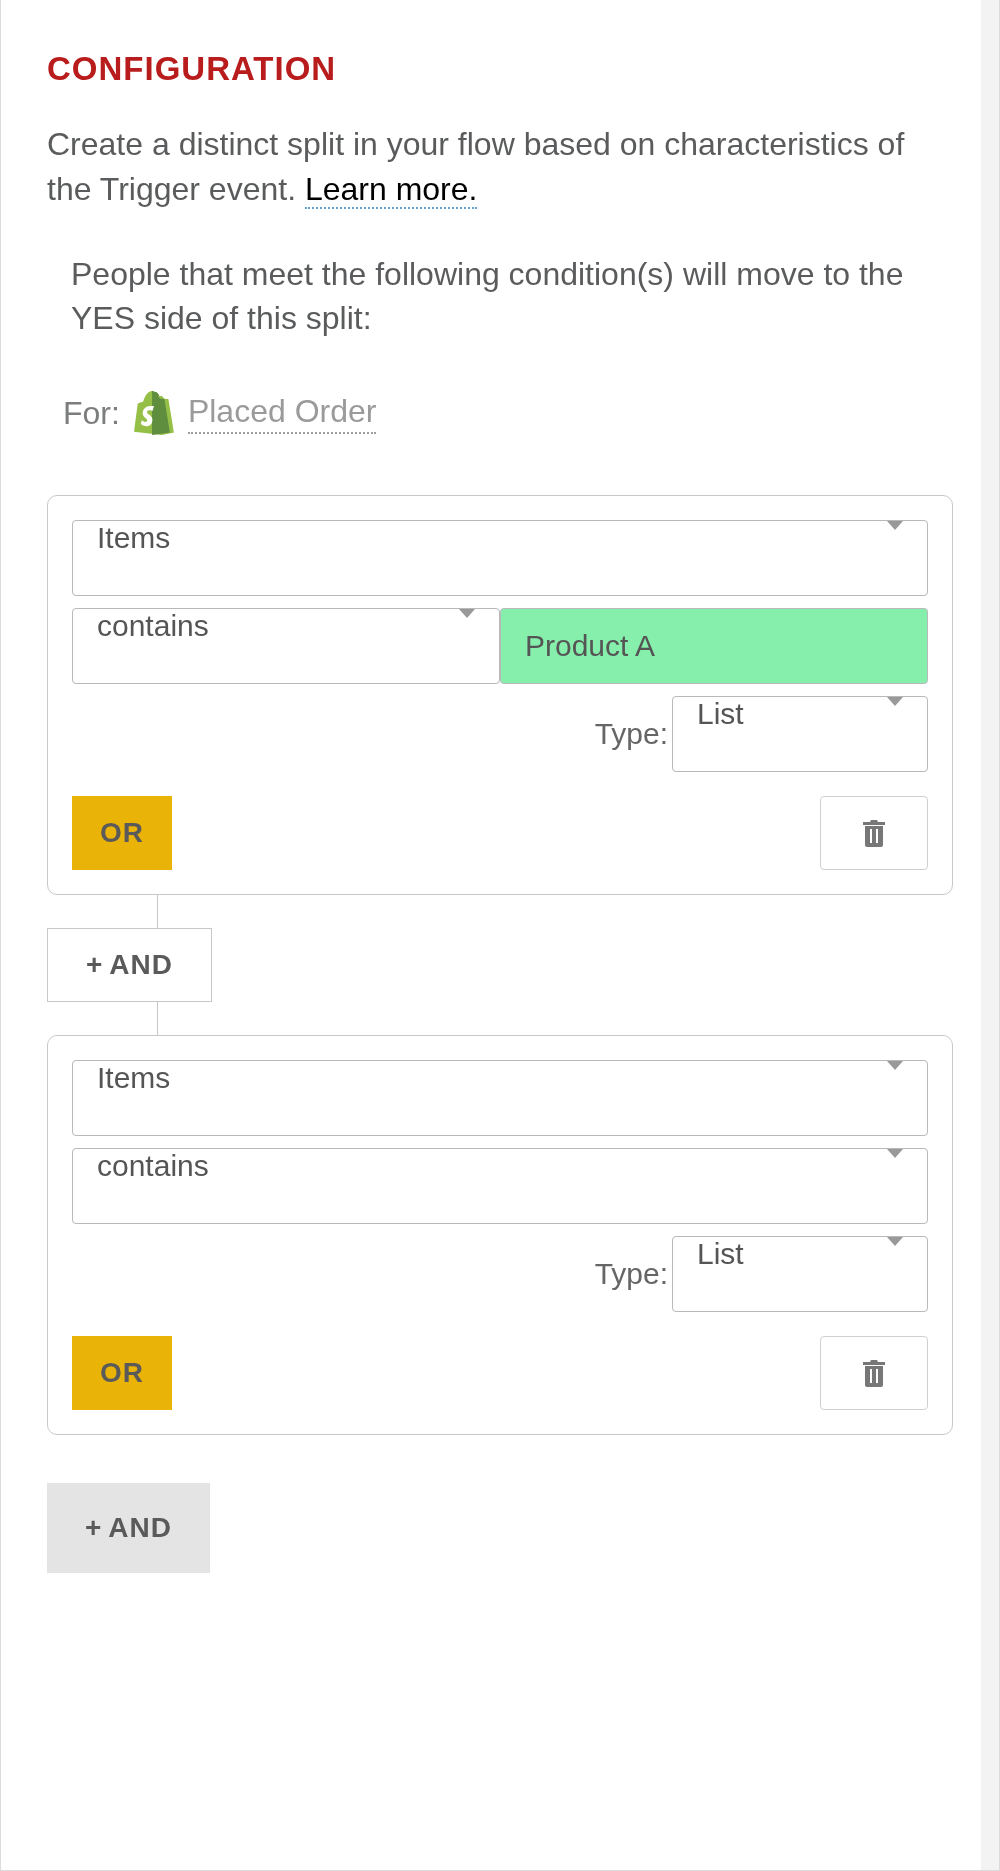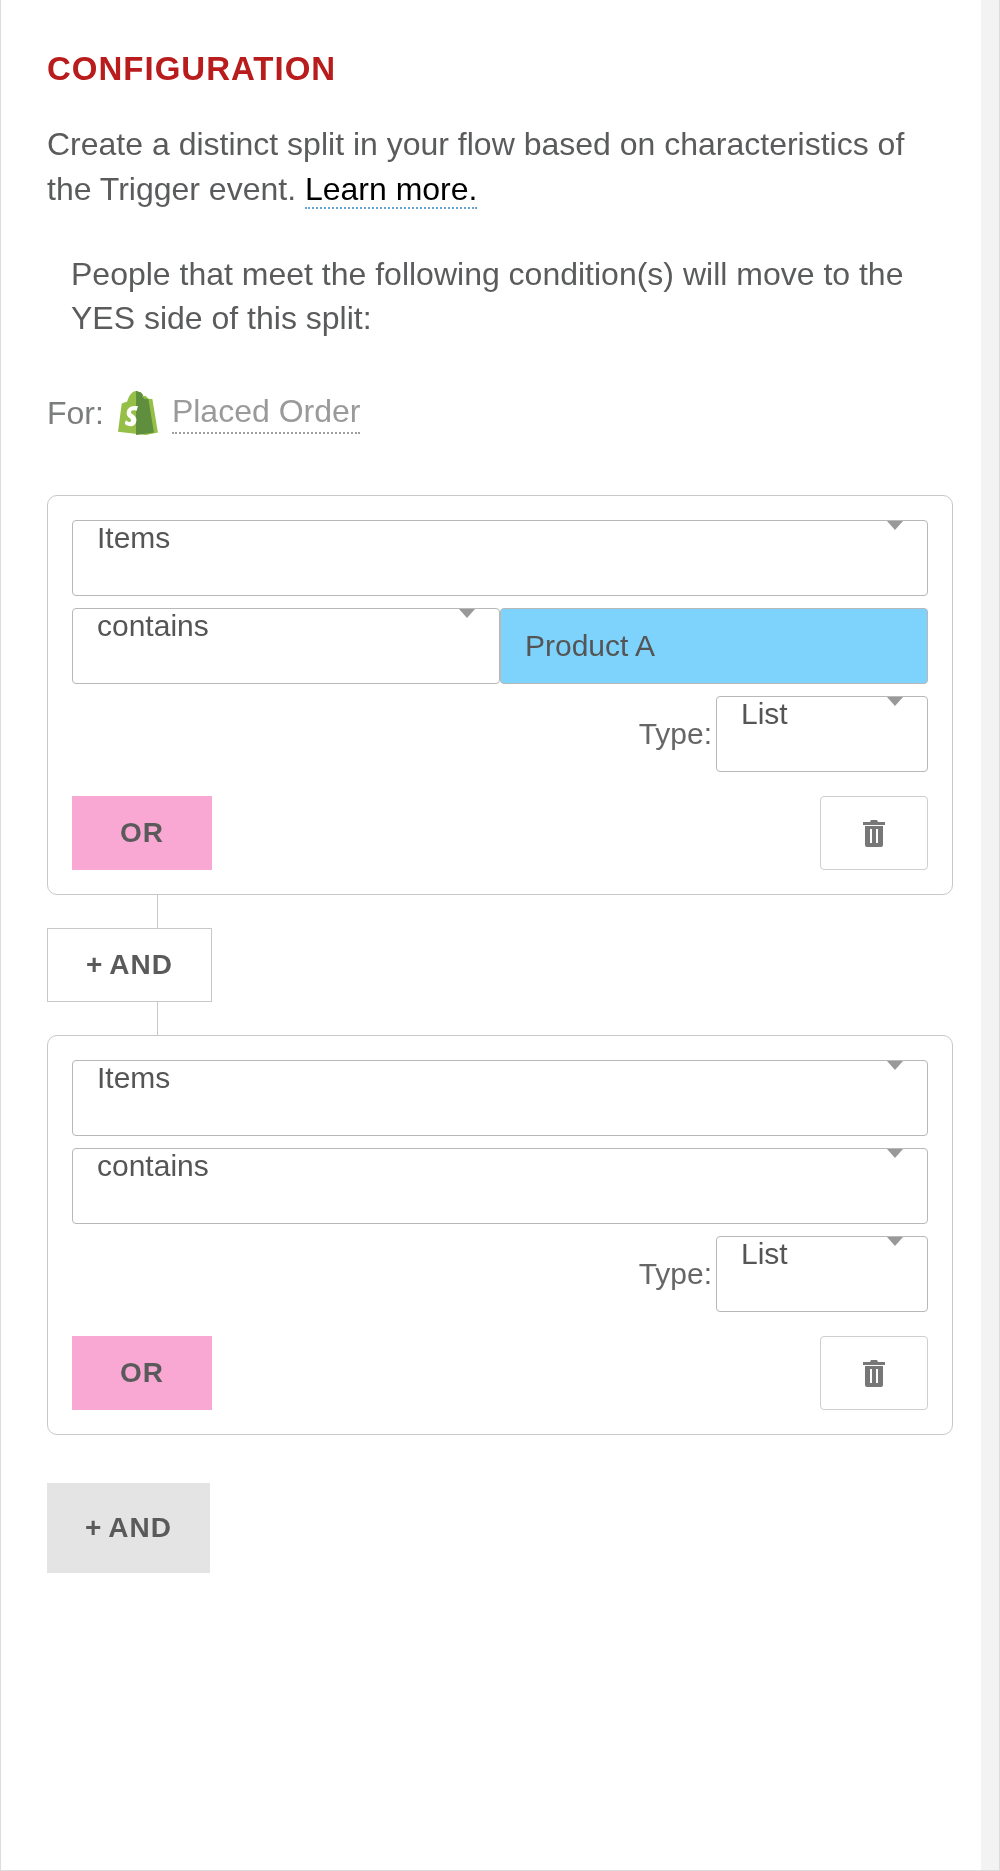--- a/index.html
+++ b/index.html
@@ -56,20 +56,21 @@
     .for-row {
       display: flex;
       align-items: center;
       gap: 14px;
       font-size: 32px;
       color: #7c7d7e;
       margin-bottom: 60px;
     }
     .for-label {
       color: #7c7d7e;
+      margin-left: 16px;
     }
     .shopify-icon {
       width: 40px;
       height: 44px;
       flex-shrink: 0;
     }
     .event-name {
       color: #9a9a9a;
       border-bottom: 2px dotted #9e9e9e;
       padding-bottom: 2px;
@@ -107,51 +108,51 @@
     .row-two {
       display: flex;
       margin-top: 12px;
     }
     .col-half {
       flex: 1;
     }
     .text-input {
       border: 1px solid #b8b8b8;
       border-radius: 4px;
-      background: #7dd3fc;
+      background: #86efac;
       height: 76px;
       padding: 0 24px;
       font-size: 30px;
       color: #555;
       width: 100%;
       outline: none;
       font-family: inherit;
     }
     .type-row {
       display: flex;
       justify-content: flex-end;
       align-items: center;
       gap: 4px;
       margin-top: 12px;
       font-size: 30px;
       color: #666;
     }
     .type-select {
-      width: 212px;
+      width: 256px;
     }
     .group-footer {
       display: flex;
       justify-content: space-between;
       align-items: center;
       margin-top: 24px;
     }
     .or-btn {
-      background: #f9a8d4;
+      background: #eab308;
       border: none;
-      padding: 0 48px;
+      padding: 0 28px;
       height: 74px;
       font-size: 28px;
       font-weight: 700;
       color: #5a5a5a;
       letter-spacing: 1px;
       cursor: pointer;
       font-family: inherit;
     }
     .trash-btn {
       border: 1px solid #cfcfcf;

